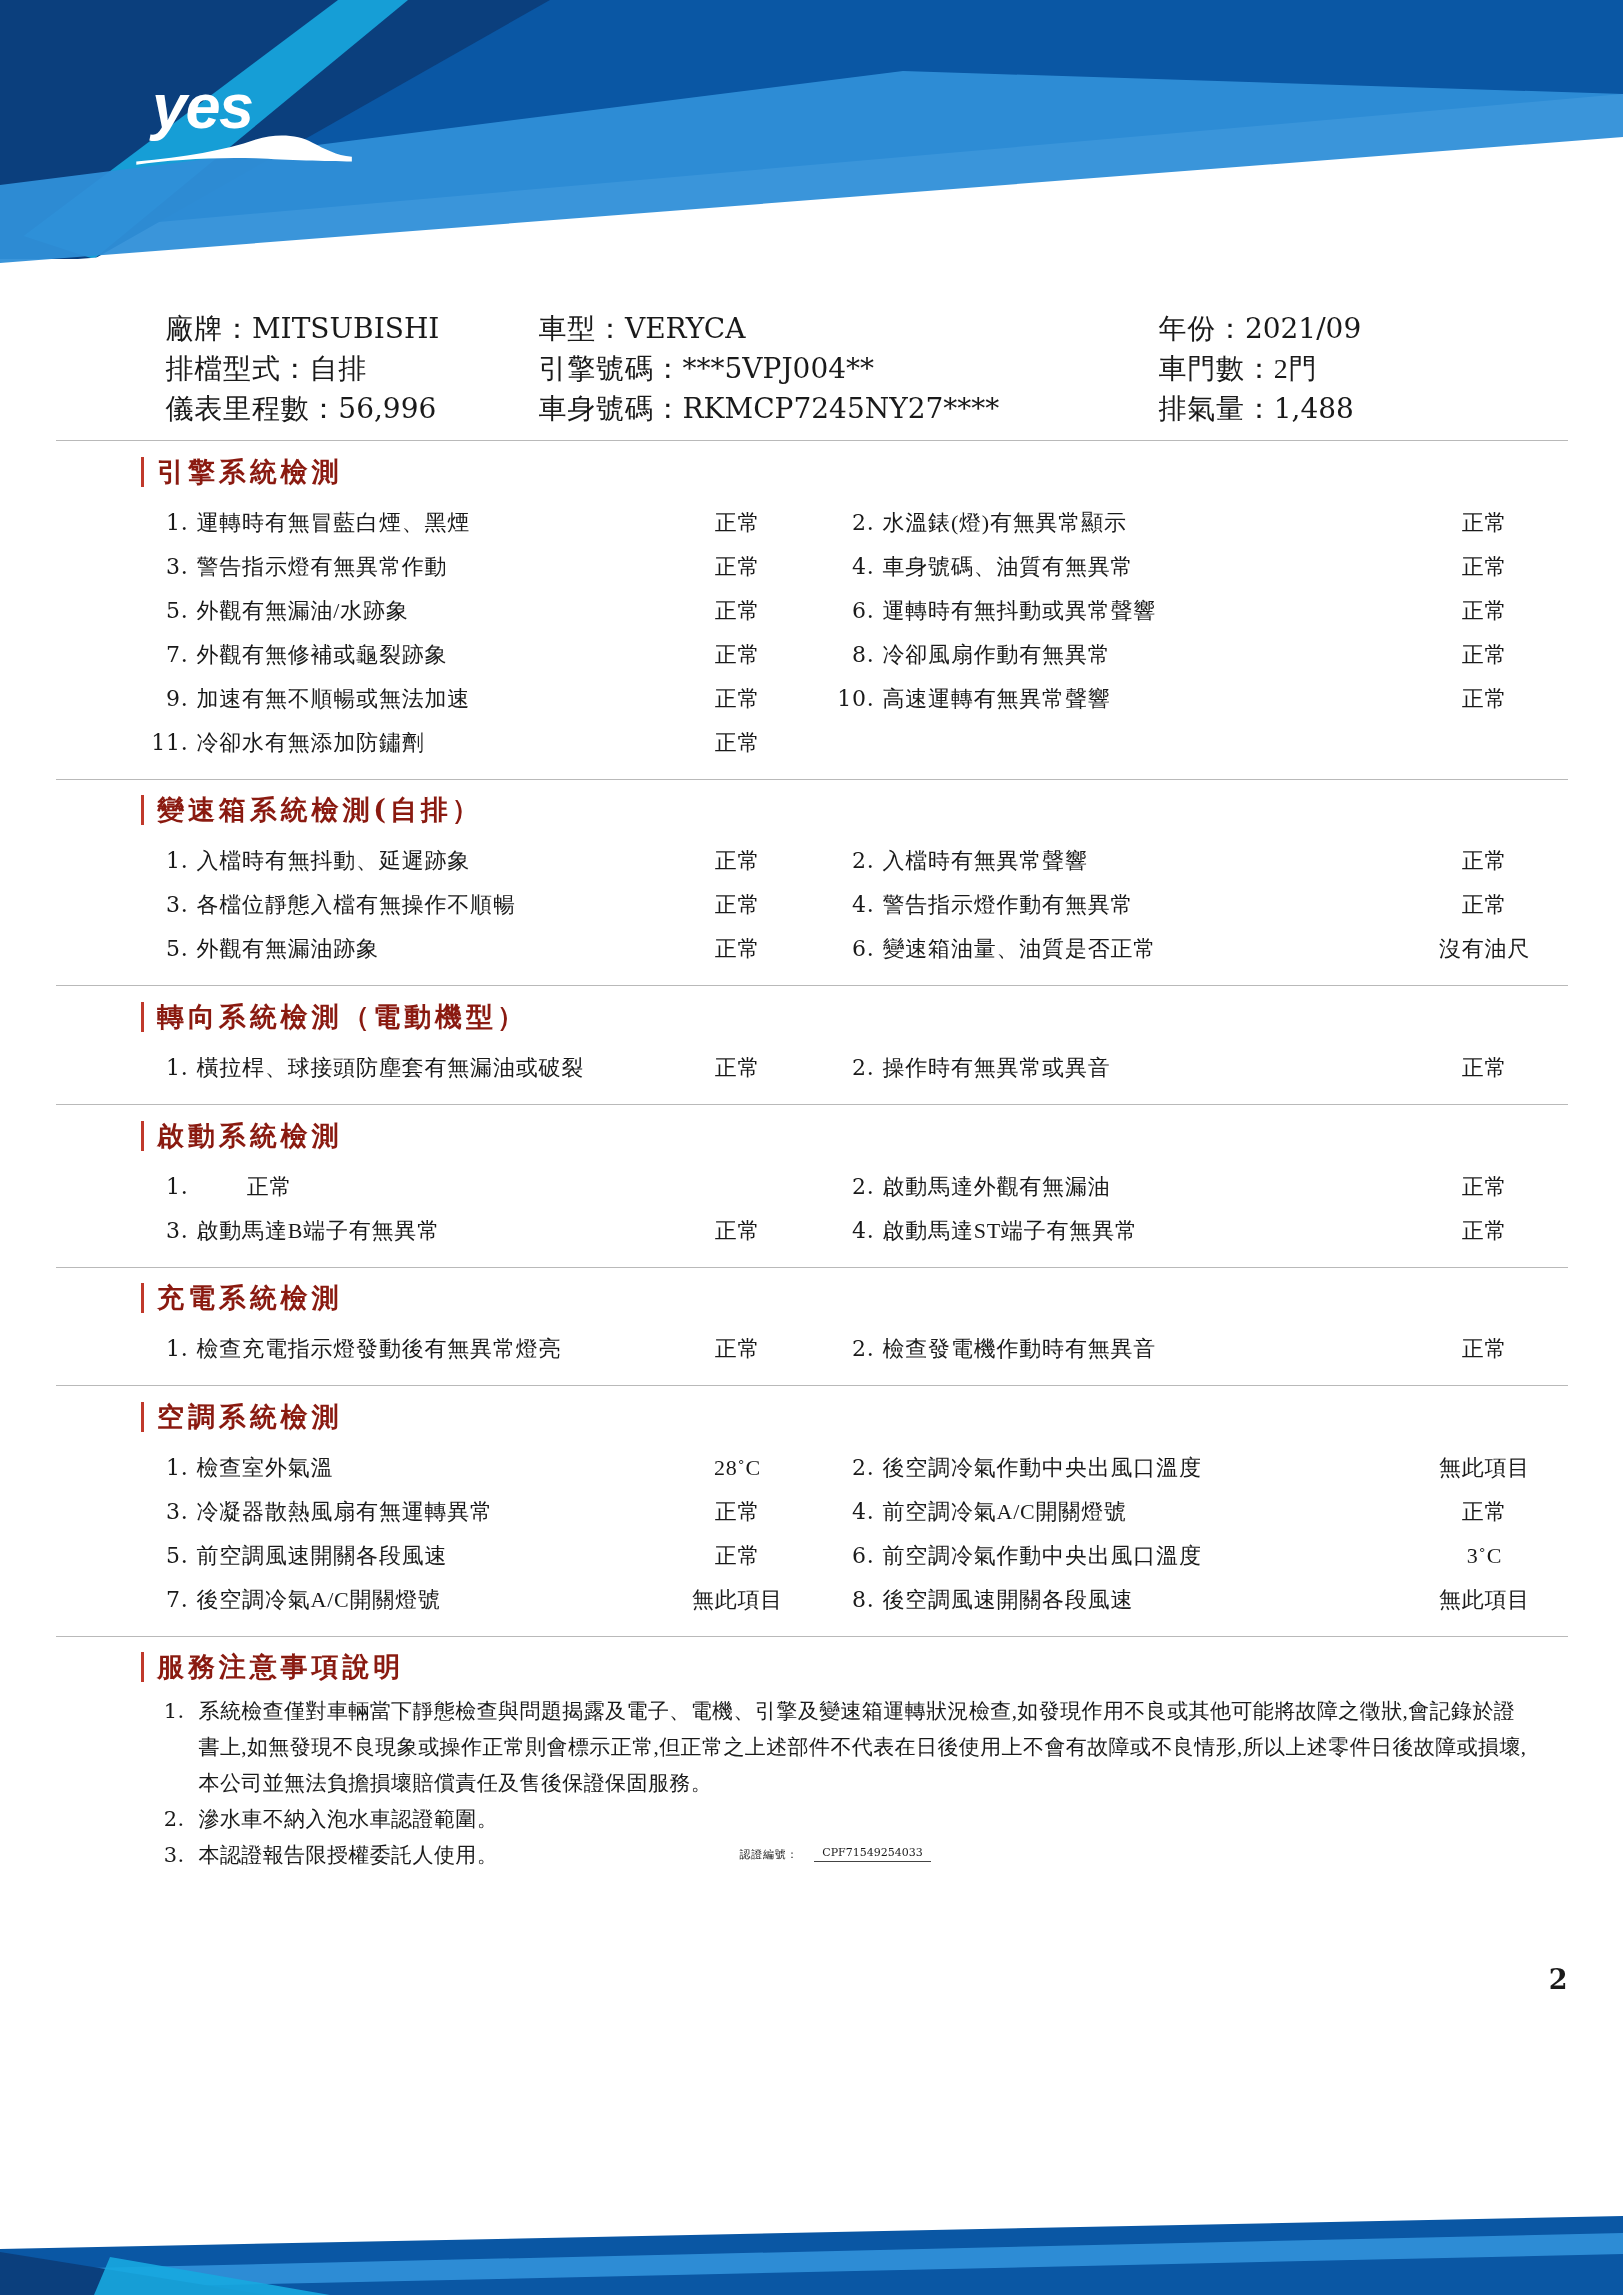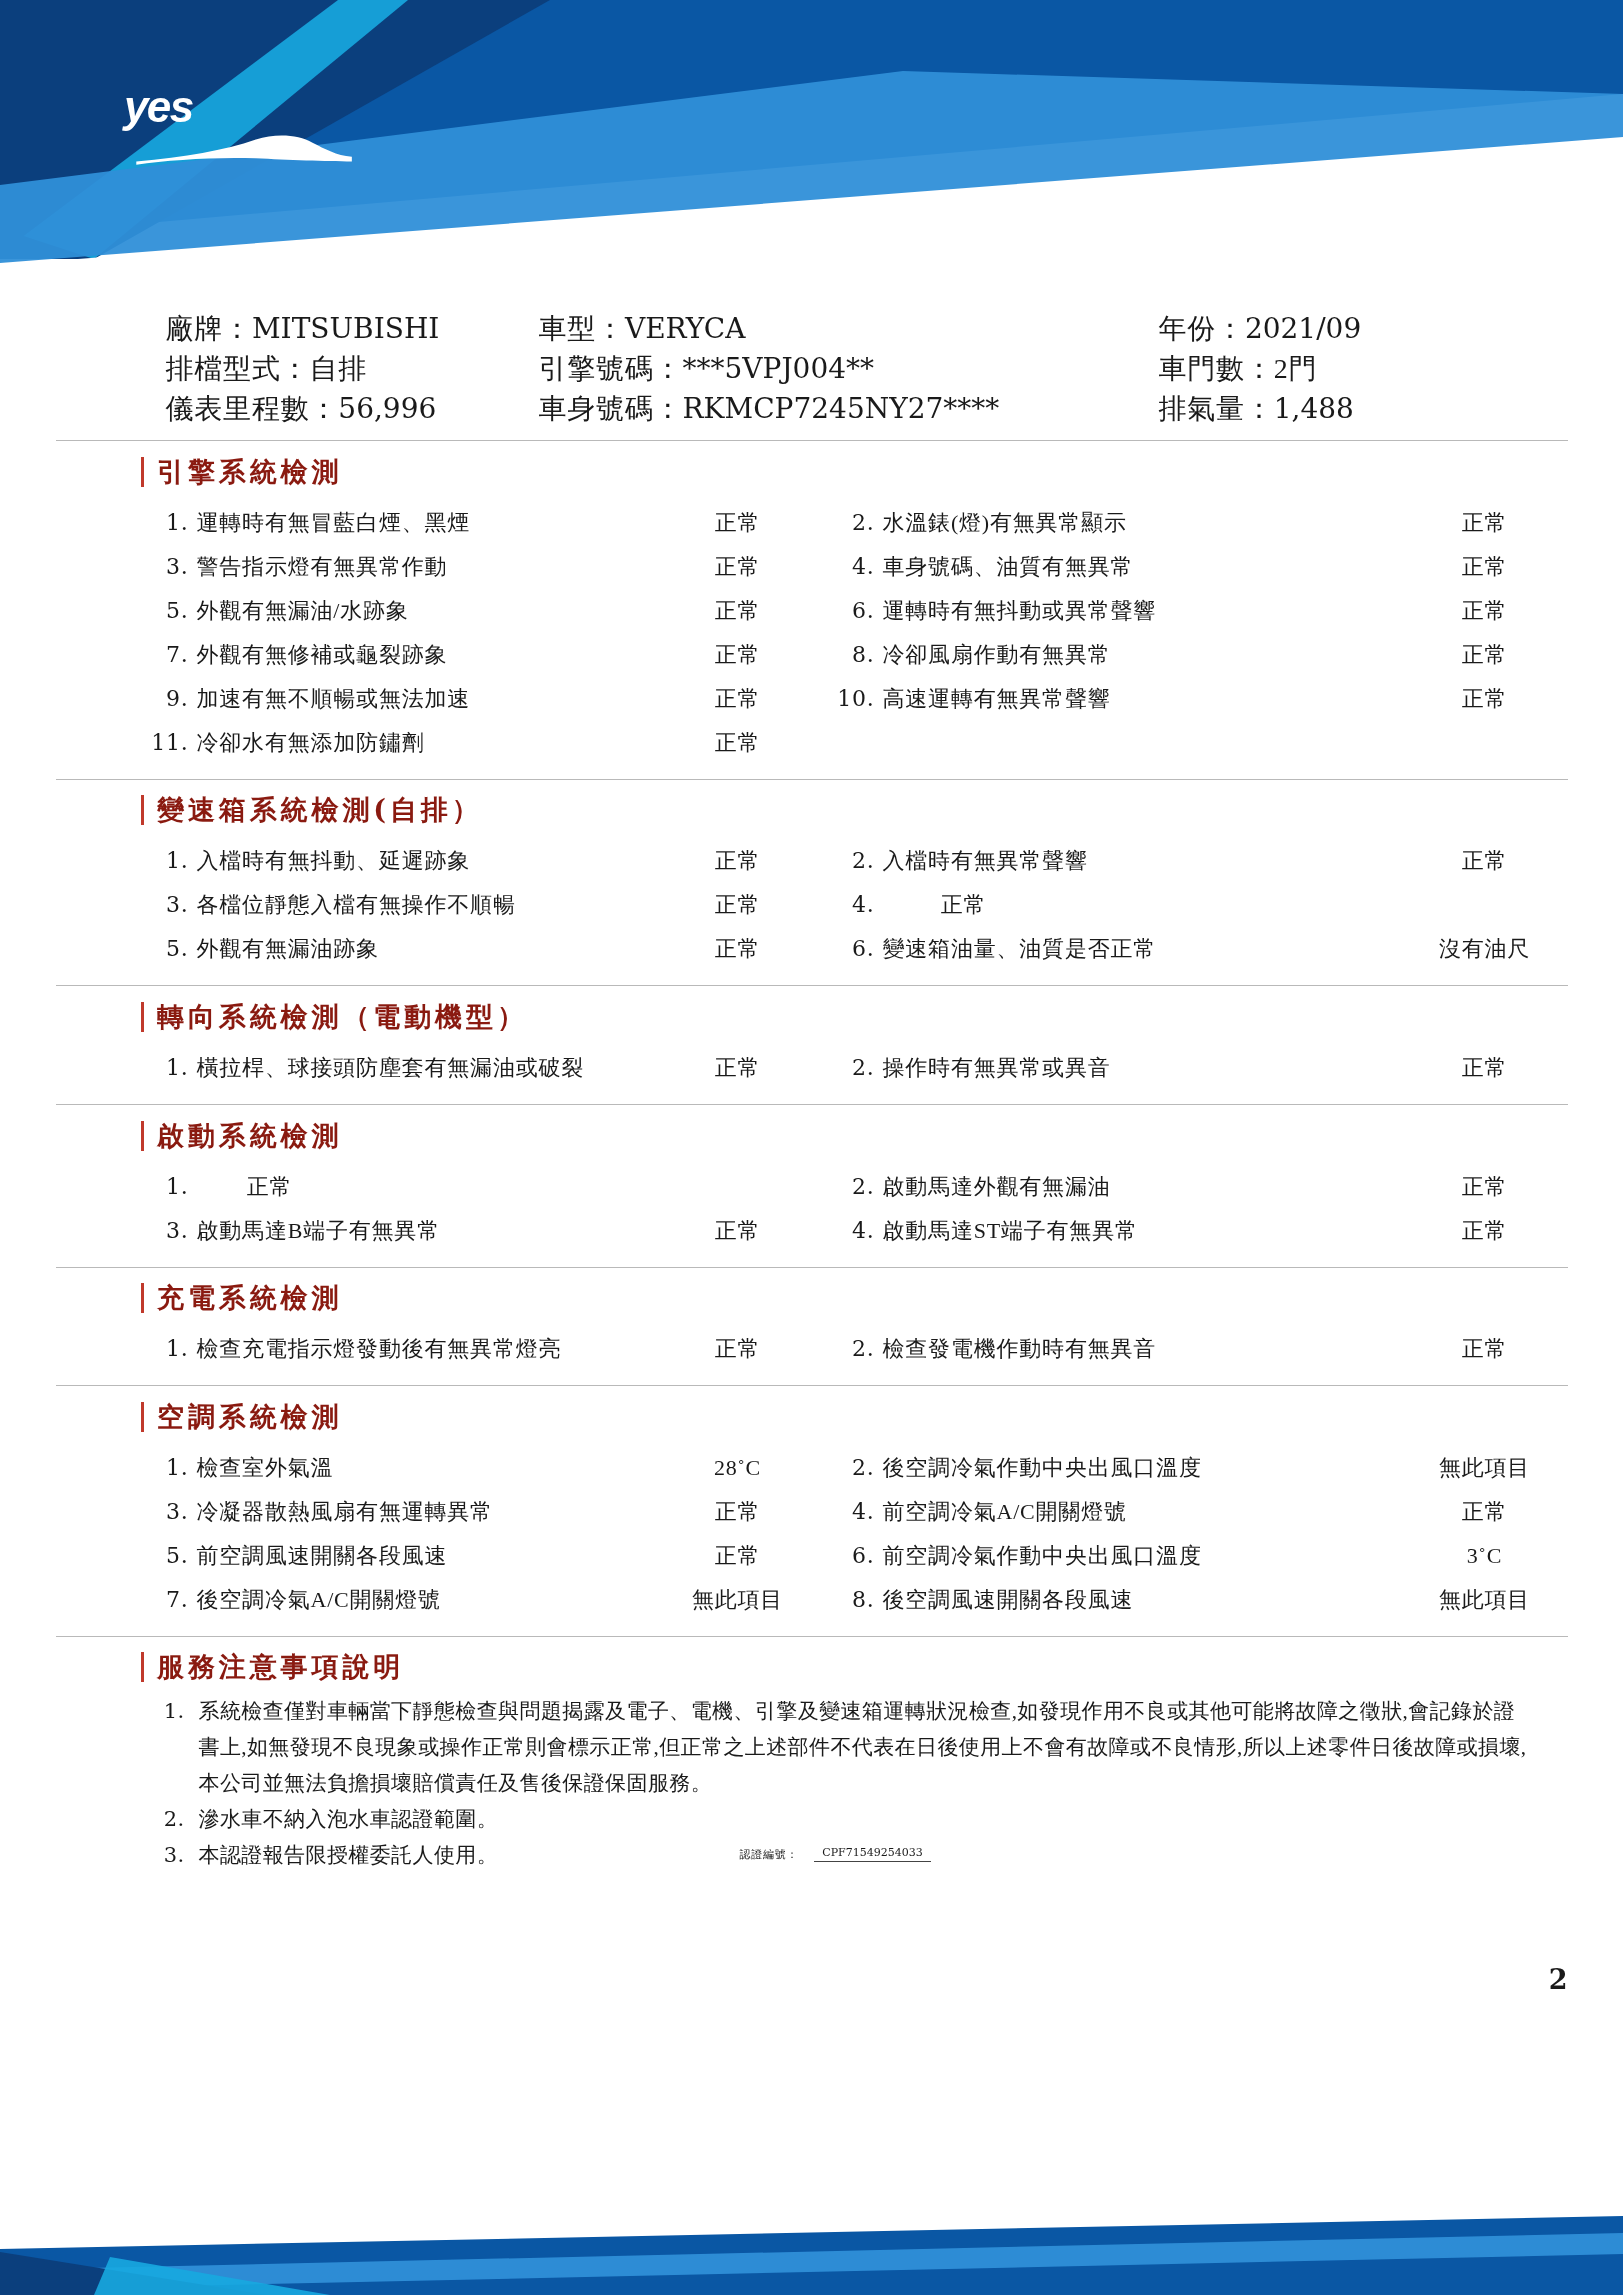--- a/index.html
+++ b/index.html
@@ -63,24 +63,25 @@
   }
   .logo {
     position: absolute;
     left: 124px; top: 75px;
     width: 236px; height: 86px;
   }
   .logo-text {
     font-family: "Liberation Sans", sans-serif;
     font-weight: bold;
     font-style: italic;
-    font-size: 44px;
+    font-size: 63px;
     color: #ffffff;
     letter-spacing: -1.6px;
     line-height: 63px;
+    margin-left: 28px;
   }
   .logo-swoosh {
     position: absolute;
     left: 6.3px; top: 58px;
     width: 225px; height: 35px;
   }
   .hdr-title {
     position: absolute;
     left: 375px; top: 75px;
     font-family: "DejaVu Serif", serif;
@@ -403,20 +404,21 @@
               </div>
             </div>
             <div class="row">
               <div class="cell left">
                 <div class="num">3.</div>
                 <div class="label">各檔位靜態入檔有無操作不順暢</div>
                 <div class="value">正常</div>
               </div>
               <div class="cell right">
                 <div class="num">4.</div>
+                <div class="label">警告指示燈作動有無異常</div>
                 <div class="value">正常</div>
               </div>
             </div>
             <div class="row">
               <div class="cell left">
                 <div class="num">5.</div>
                 <div class="label">外觀有無漏油跡象</div>
                 <div class="value">正常</div>
               </div>
               <div class="cell right">

